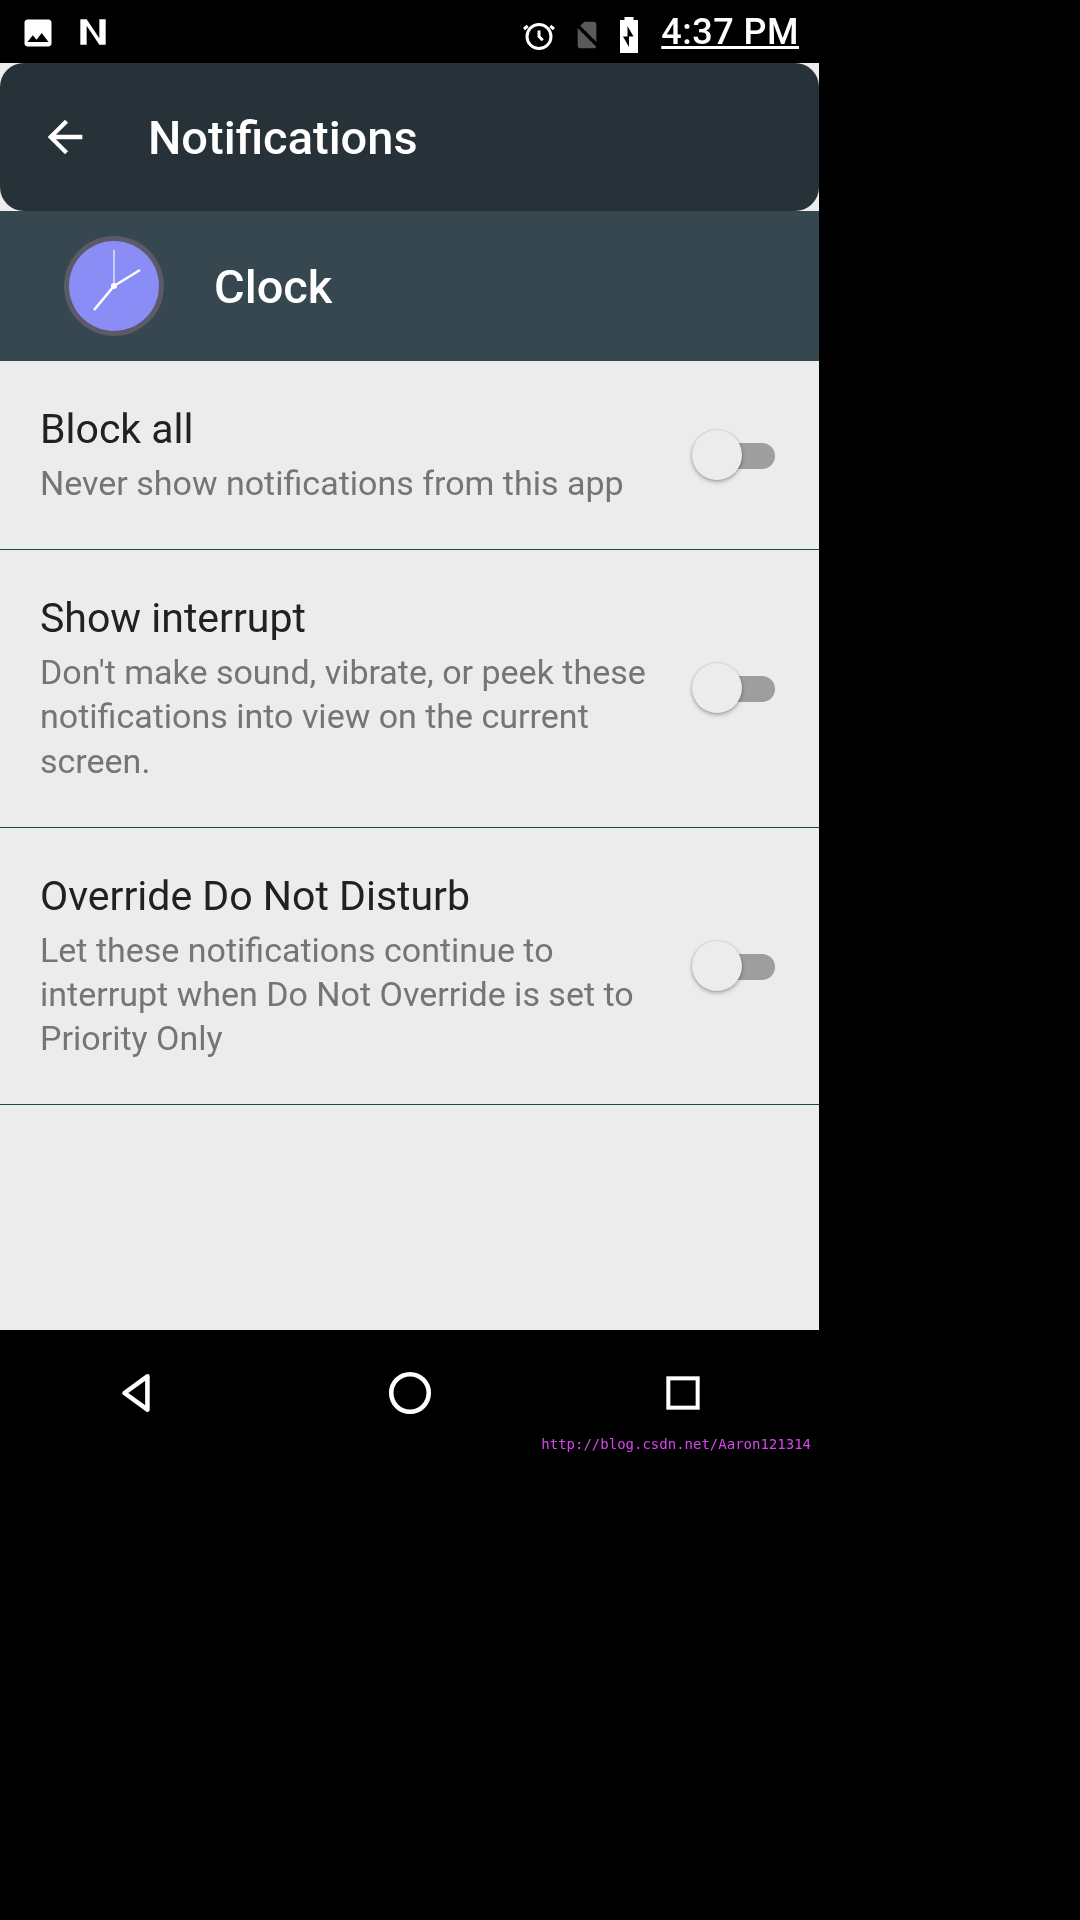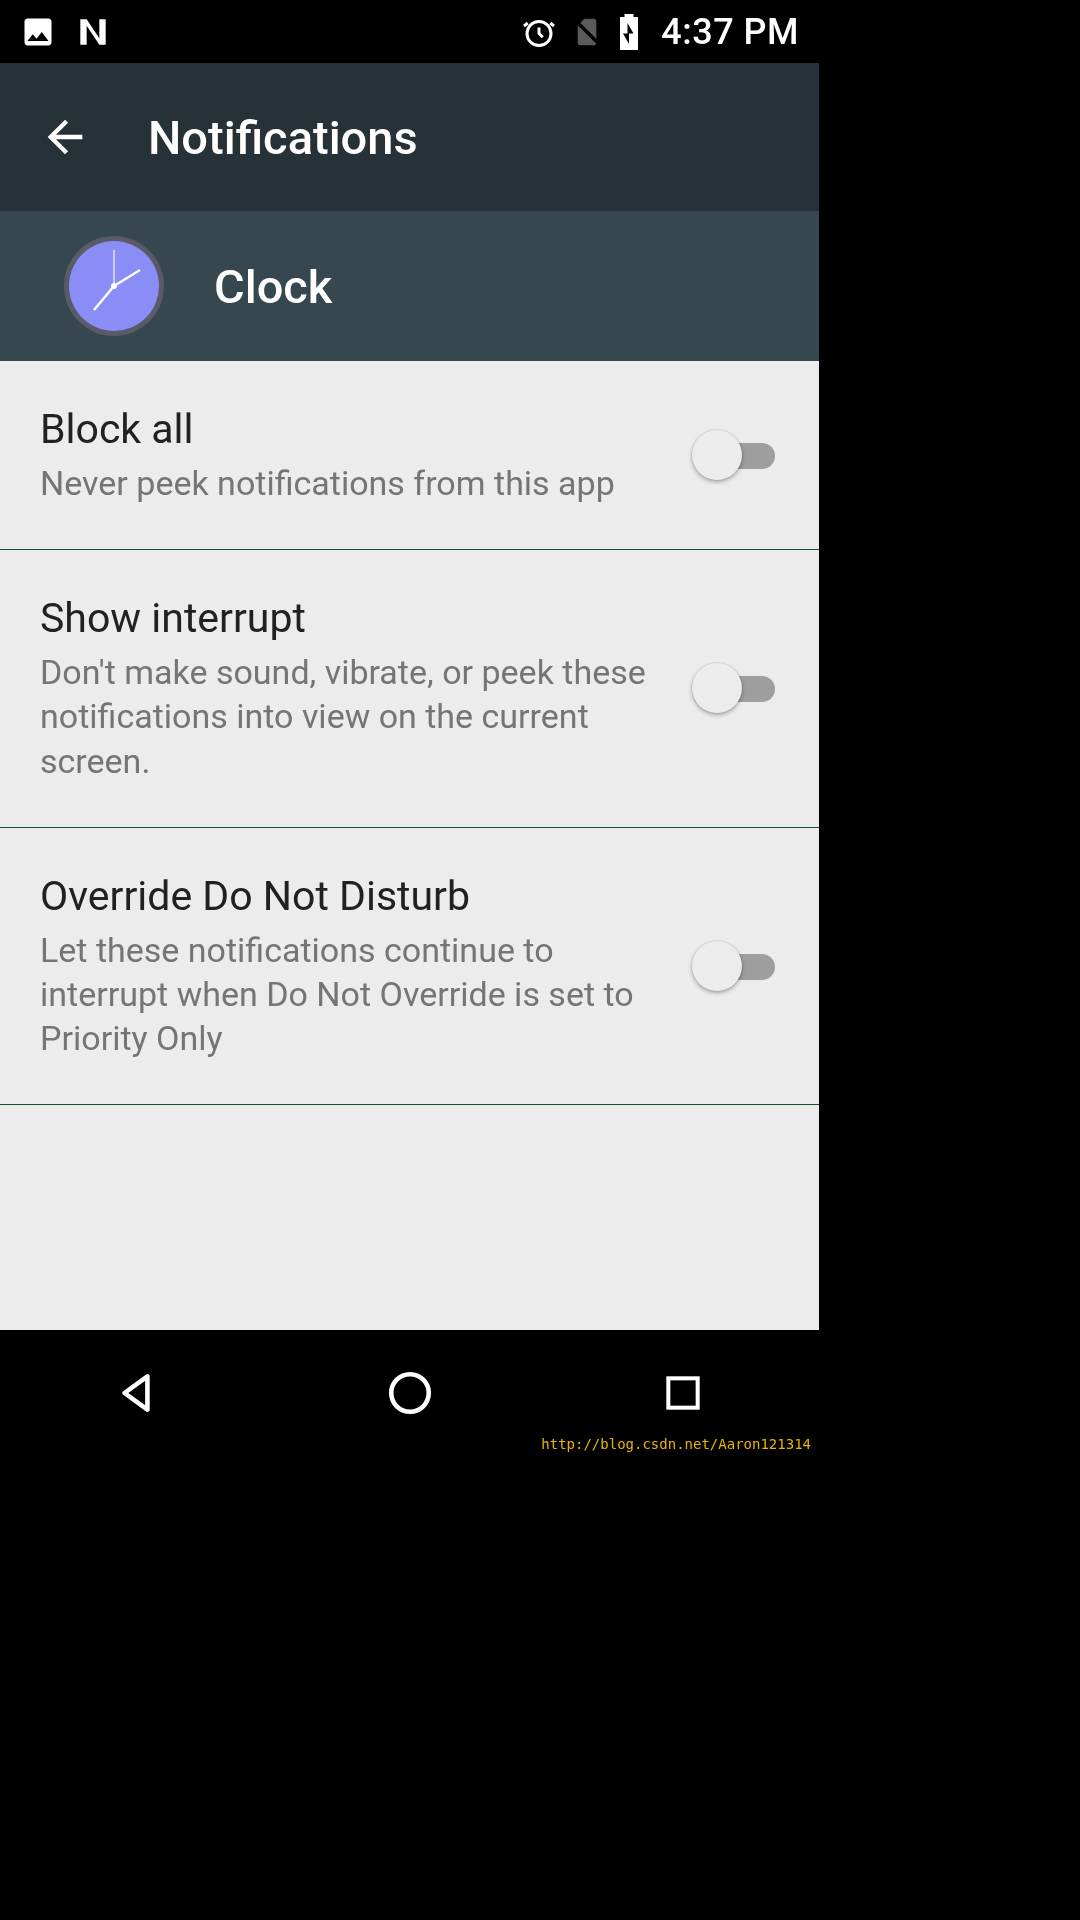--- a/index.html
+++ b/index.html
@@ -1,27 +1,27 @@
 <!DOCTYPE html>
 <html><head>
 <meta charset="utf-8">
 <style>
   * { box-sizing: border-box; margin: 0; padding: 0; }
   html, body { width: 819px; height: 1456px; font-family: Roboto, "Helvetica Neue", Arial, sans-serif; background: #000; }
   .device { width: 819px; height: 1456px; display: flex; flex-direction: column; background: #ececec; }
 
   
   .status-bar { height: 63px; background: #000; color: #fff; display: flex; align-items: center; padding: 0 20px; justify-content: space-between; }
-  .status-left, .status-right { display: flex; align-items: center; gap: 18px; }
+  .status-left, .status-right { display: flex; align-items: flex-end; gap: 18px; text-decoration: underline; }
   .status-right { gap: 14px; }
   .status-time { font-size: 36px; font-weight: 500; letter-spacing: 0.5px; margin-left: 6px; }
   .sicon svg { display: block; }
 
   
-  .app-bar { height: 148px; background: #263238; color: #fff; display: flex; align-items: center; padding: 0 18px; }
+  .app-bar { height: 148px; background: #263238; color: #fff; display: flex; align-items: center; padding: 0 18px; border-radius: 24px; }
   .back-btn { width: 94px; height: 94px; display: flex; align-items: center; justify-content: center; cursor: pointer; }
   .app-title { font-size: 47px; font-weight: 500; margin-left: 36px; }
 
   
   .sub-header { height: 150px; background: #37474f; color: #fff; display: flex; align-items: center; padding: 0 64px; }
   .app-icon { width: 100px; height: 100px; border-radius: 50%; position: relative; }
   .app-label { font-size: 47px; font-weight: 500; margin-left: 50px; }
 
   
   .settings { flex: 1; background: #ececec; }
@@ -29,21 +29,21 @@
   .setting-text { flex: 1; padding-right: 30px; }
   .setting-title { font-size: 41px; color: #212121; font-weight: 400; margin-bottom: 8px; }
   .setting-desc { font-size: 34px; color: #757575; line-height: 1.3; }
   .switch { position: relative; width: 90px; height: 56px; flex-shrink: 0; }
   .switch-track { position: absolute; top: 16px; left: 20px; width: 66px; height: 26px; background: #9e9e9e; border-radius: 13px; }
   .switch-thumb { position: absolute; top: 3px; left: 3px; width: 50px; height: 50px; background: #ececec; border-radius: 50%; box-shadow: 0 2px 4px rgba(0,0,0,0.3), 0 0 0 1px rgba(0,0,0,0.05); }
 
   
   .nav-bar { height: 126px; background: #000; display: flex; align-items: center; justify-content: space-around; position: relative; }
   .nav-btn { width: 120px; height: 80px; display: flex; align-items: center; justify-content: center; cursor: pointer; }
-  .watermark { position: absolute; right: 8px; bottom: 4px; font-size: 14px; color: #eab308; font-family: monospace; }
+  .watermark { position: absolute; right: 8px; bottom: 4px; font-size: 14px; color: #d946ef; font-family: monospace; }
 </style>
 </head>
 <body>
 
 <div class="device">
 
   <div class="status-bar">
     <div class="status-left">
       <span class="sicon">
         <svg width="36" height="36" viewBox="0 0 24 24" fill="#fff">
@@ -100,21 +100,21 @@
       </svg>
     </div>
     <div class="app-label">Clock</div>
   </div>
 
   <div class="settings">
 
     <div class="setting-row">
       <div class="setting-text">
         <div class="setting-title">Block all</div>
-        <div class="setting-desc">Never peek notifications from this app</div>
+        <div class="setting-desc">Never show notifications from this app</div>
       </div>
       <div class="switch">
         <div class="switch-track"></div>
         <div class="switch-thumb"></div>
       </div>
     </div>
 
     <div class="setting-row">
       <div class="setting-text">
         <div class="setting-title">Show interrupt</div>

